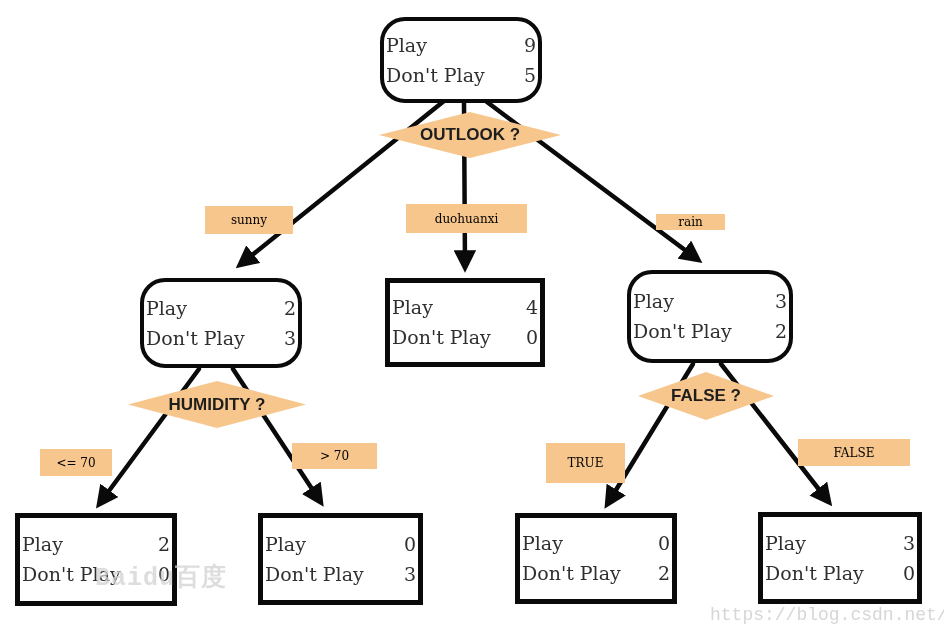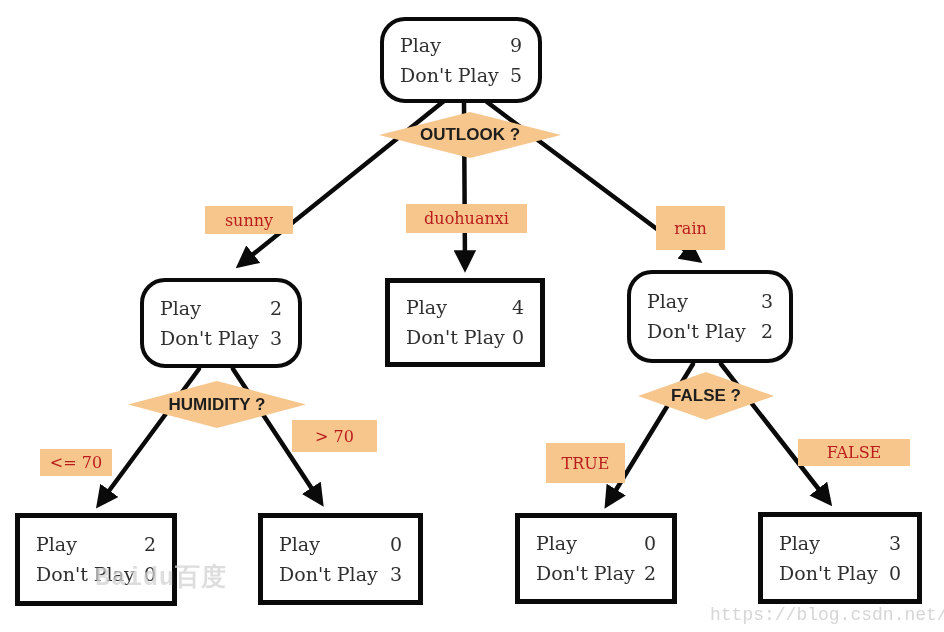--- a/index.html
+++ b/index.html
@@ -5,35 +5,35 @@
   html,body{margin:0;padding:0;background:#ffffff;}
   .canvas{
     position:relative;width:944px;height:632px;background:#ffffff;overflow:hidden;
     font-family:"DejaVu Serif", serif;
     --accent:#F7C68C; --edge:#0a0a0a; --txt:#2f2f2f; --wm:#d2d2d2;
   }
   .edges{position:absolute;left:0;top:0;z-index:1;}
   .node{
     position:absolute;z-index:3;background:#ffffff;border:4px solid var(--edge);
     box-sizing:border-box;display:flex;flex-direction:column;justify-content:center;
-    gap:11px;padding:0 16px;color:var(--txt);font-size:19px;line-height:1;
+    gap:11px;padding:0 2px;color:var(--txt);font-size:19px;line-height:1;
   }
   .node.round{border-radius:25px;}
   .node.leaf{border-width:5px;}
   .row{display:flex;justify-content:space-between;align-items:baseline;}
   .diamond{position:absolute;z-index:2;}
   .diamond .shape{position:absolute;left:0;top:0;right:0;bottom:0;background:var(--accent);
     -webkit-clip-path:polygon(50% 0,100% 50%,50% 100%,0 50%);
     clip-path:polygon(50% 0,100% 50%,50% 100%,0 50%);}
   .diamond .dtext{position:absolute;left:-20px;right:-20px;top:0;bottom:0;display:flex;
     align-items:center;justify-content:center;
     font-family:"Liberation Sans", sans-serif;font-weight:bold;font-size:17px;color:#1d1d1d;}
   .blabel{
     position:absolute;z-index:4;background:var(--accent);display:flex;align-items:center;
-    justify-content:center;font-size:16px;color:#b91c1c;box-sizing:border-box;
+    justify-content:center;font-size:12px;color:#000000;box-sizing:border-box;
   }
   .wm{position:absolute;z-index:5;color:var(--wm);font-family:Liberation Mono, monospace;margin-left:13px;}
   .wm.baidu{font-size:25px;font-weight:bold;opacity:.75;letter-spacing:1px;}
   .wm.csdn{font-size:18px;opacity:.9;}
 </style>
 </head>
 <body>
 
 <div class="canvas" style="--accent: #F7C68C; --edge: #0A0A0A; --txt: #2F2F2F; --wm: #D2D2D2;">
 
@@ -62,23 +62,23 @@
     <div class="shape"></div>
     <div class="dtext">HUMIDITY ?</div>
   </div>
   <div class="diamond" style="left:638px;top:372px;width:136px;height:48px">
     <div class="shape"></div>
     <div class="dtext">FALSE ?</div>
   </div>
 
   <div class="blabel" style="left:205px;top:206px;width:88px;height:28px">sunny</div>
   <div class="blabel" style="left:406px;top:204px;width:121px;height:29px">duohuanxi</div>
-  <div class="blabel" style="left:656px;top:206px;width:69px;height:44px">rain</div>
+  <div class="blabel" style="left:656px;top:214px;width:69px;height:16px">rain</div>
   <div class="blabel" style="left:40px;top:449px;width:72px;height:27px">&lt;= 70</div>
-  <div class="blabel" style="left:292px;top:420px;width:85px;height:32px">&gt; 70</div>
+  <div class="blabel" style="left:292px;top:443px;width:85px;height:26px">&gt; 70</div>
   <div class="blabel" style="left:546px;top:443px;width:79px;height:40px">TRUE</div>
   <div class="blabel" style="left:798px;top:439px;width:112px;height:27px">FALSE</div>
 
   <div class="node round" style="left:380px;top:17px;width:162px;height:86px">
     <div class="row">
       <span>Play</span>
       <span>9</span>
     </div>
     <div class="row">
       <span>Don't Play</span>

